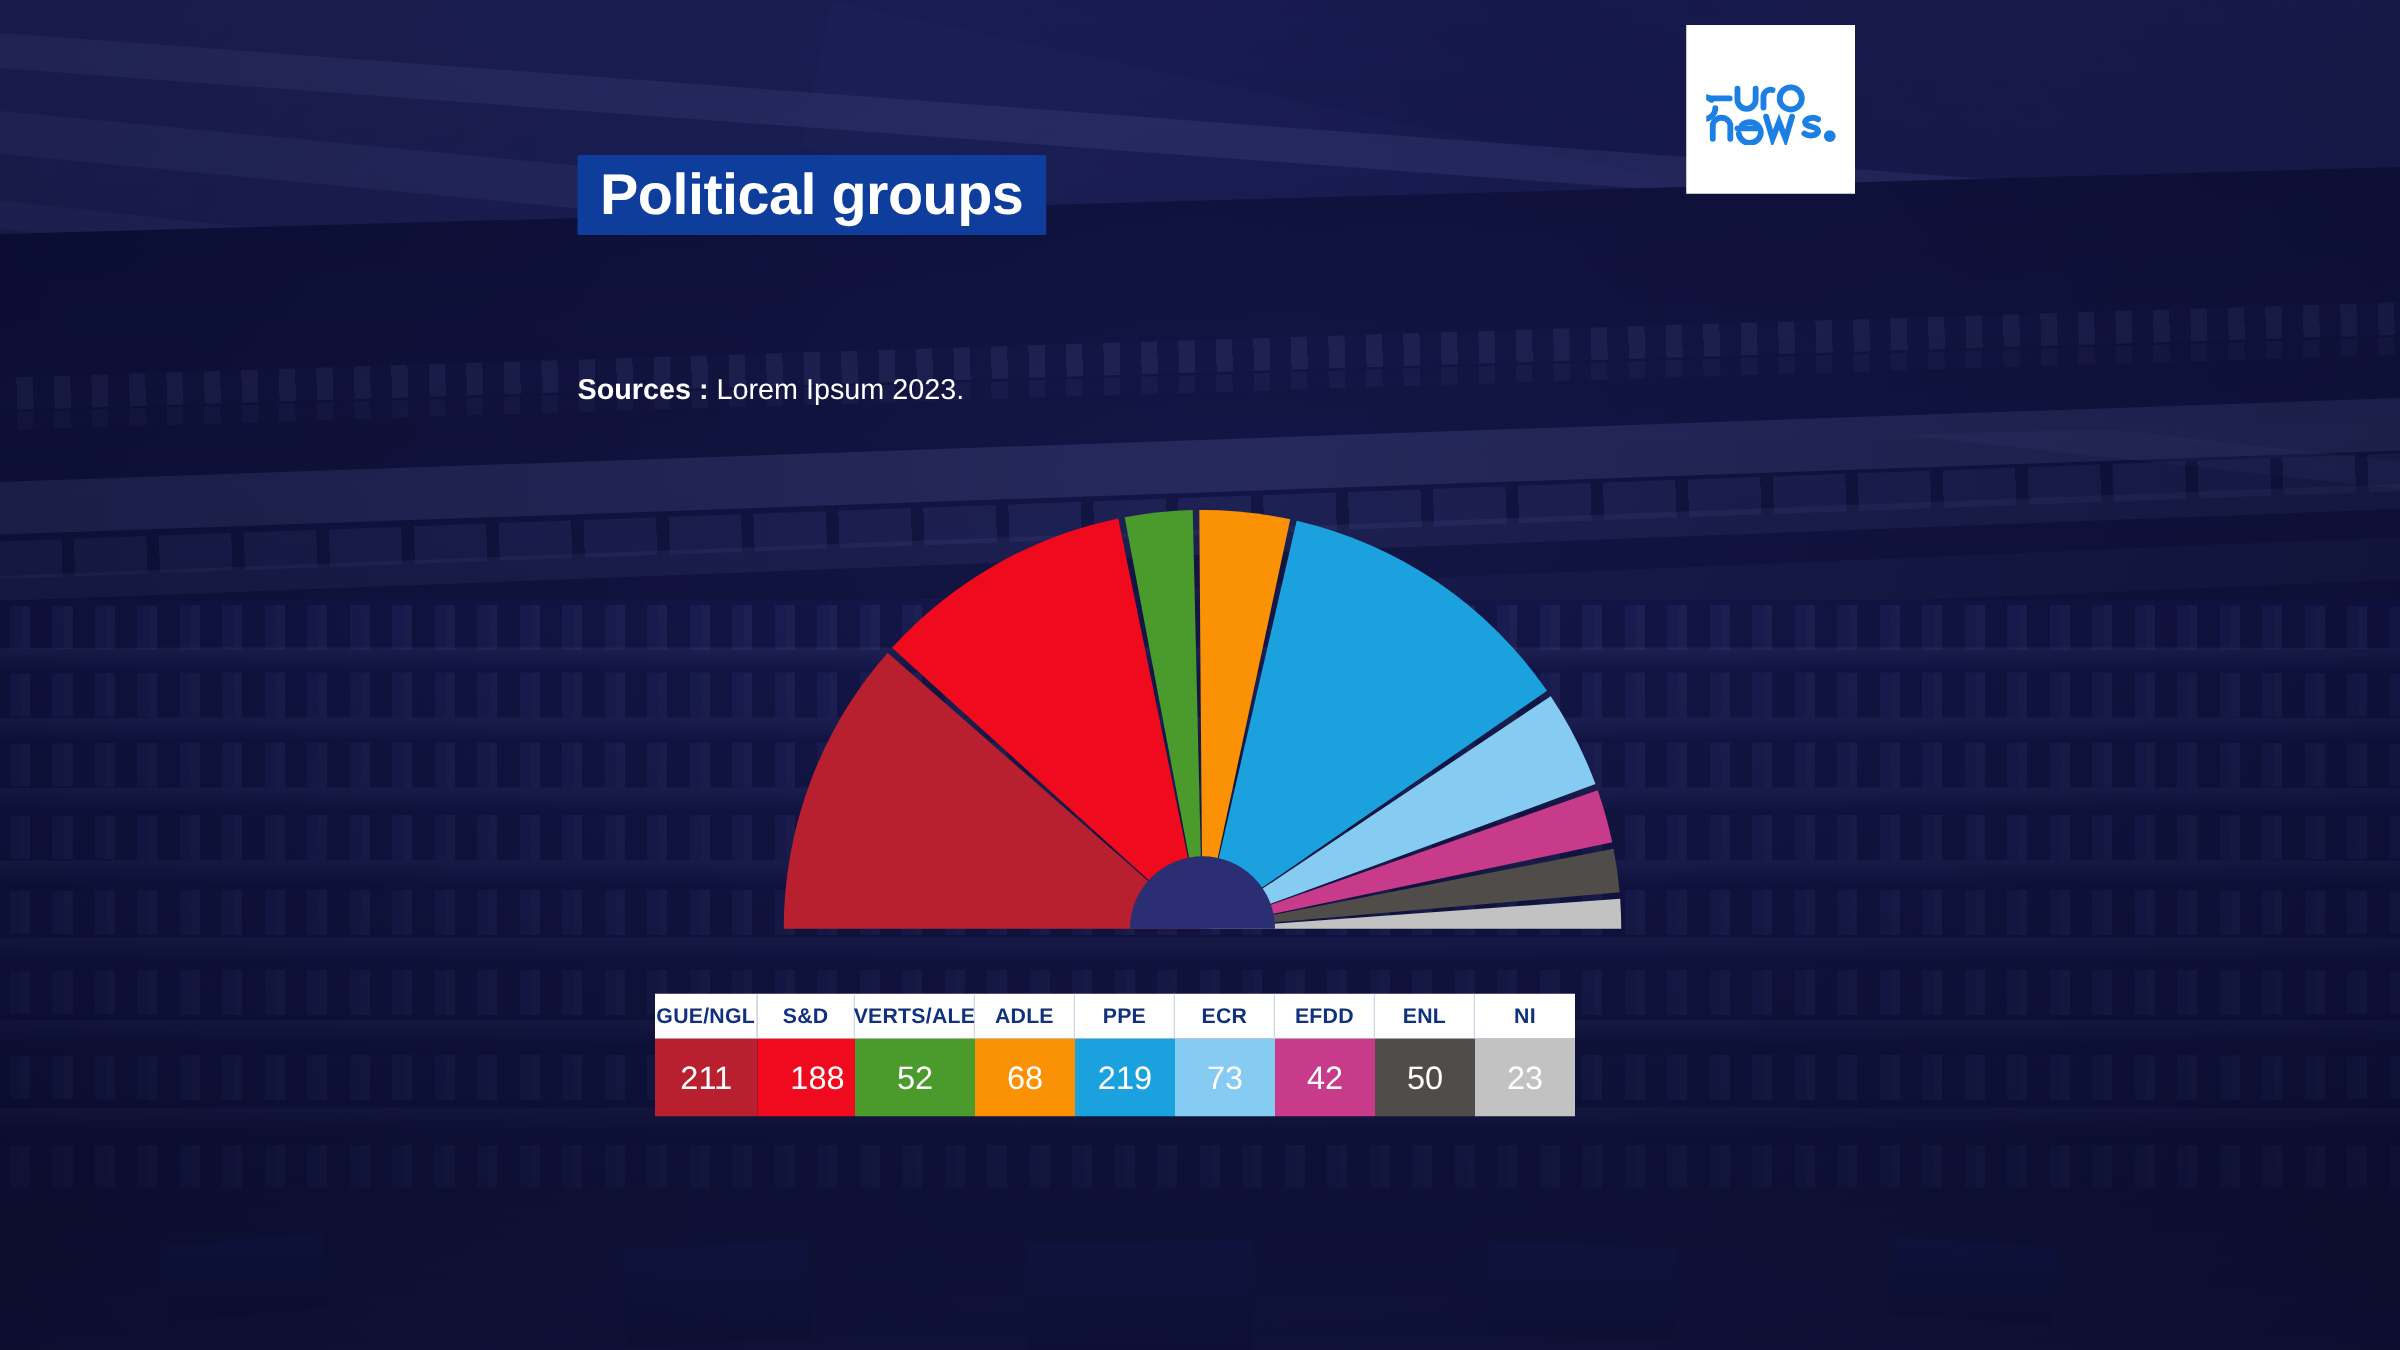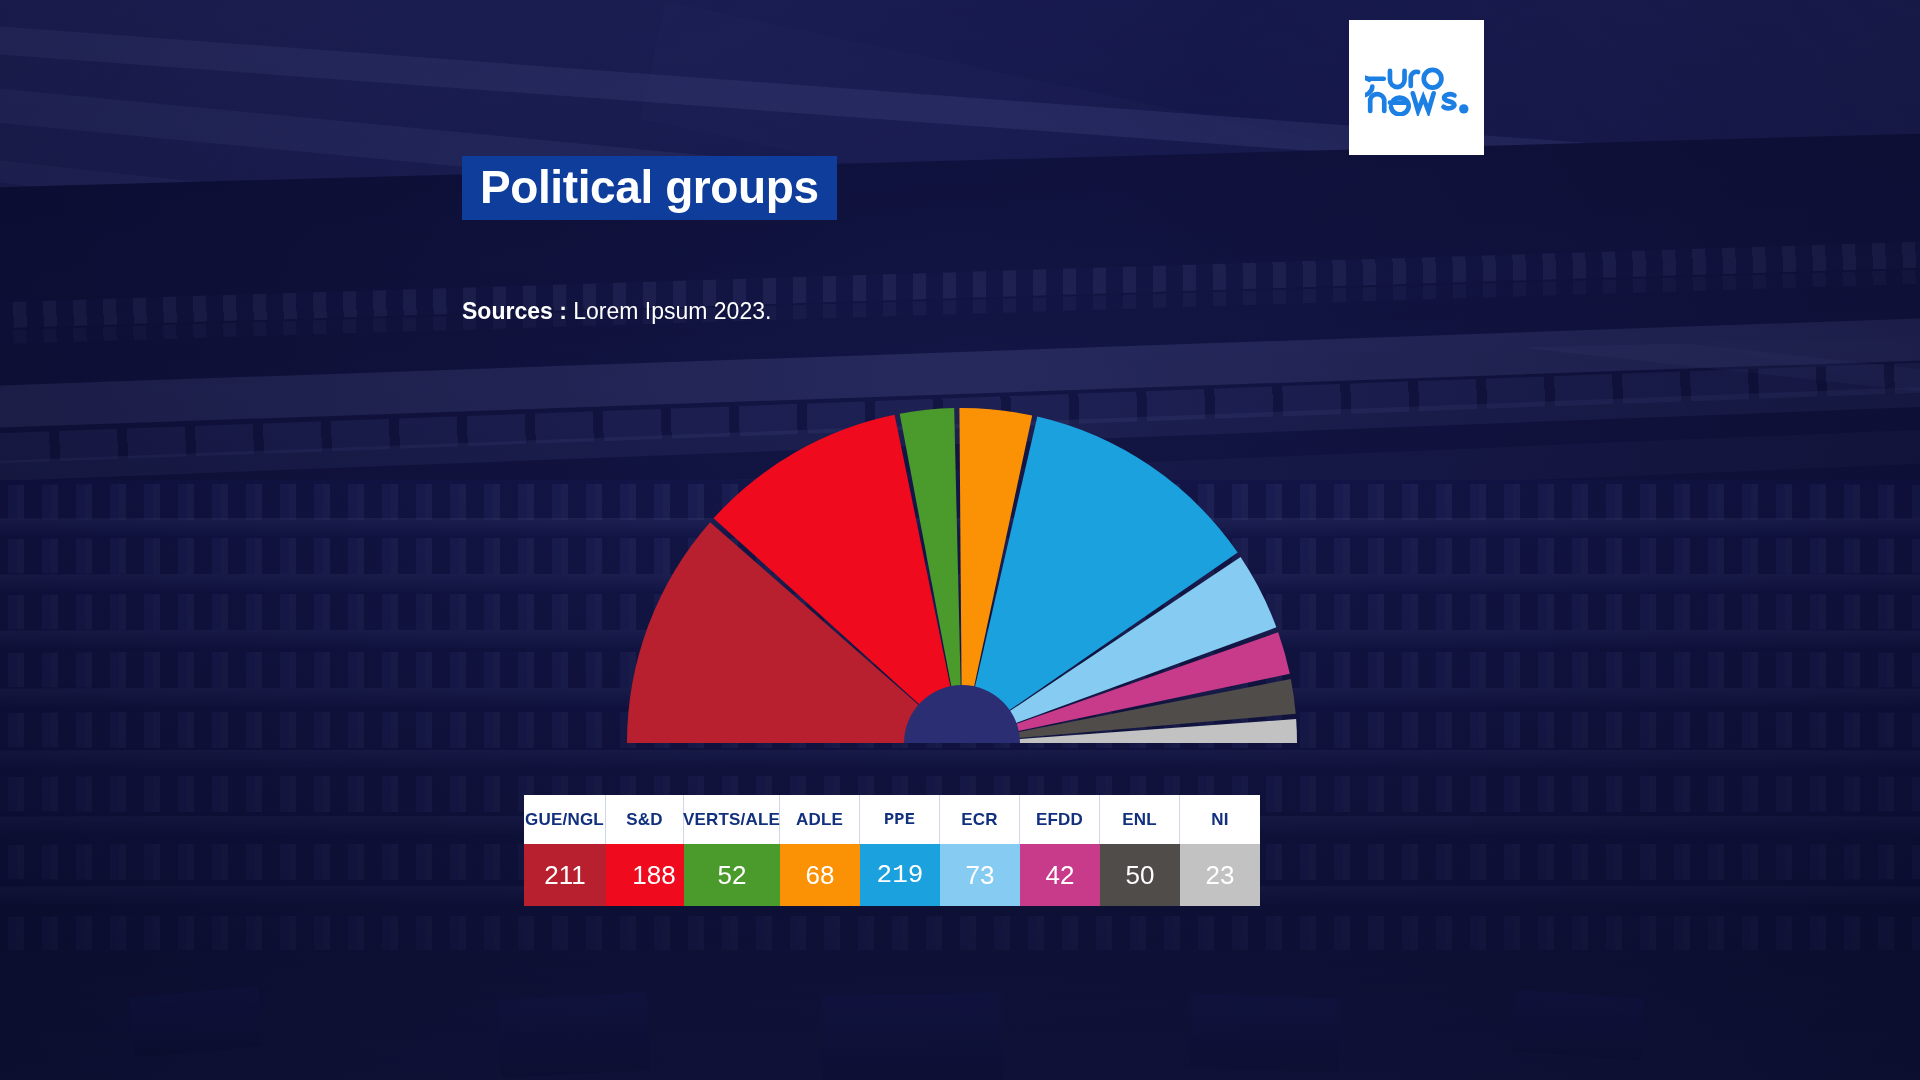--- a/index.html
+++ b/index.html
@@ -102,21 +102,21 @@
   }
 
   
   #logo{
     position:absolute; left:1349px; top:20px; width:135px; height:135px;
     background:#ffffff; display:flex; align-items:center; justify-content:center;
   }
   #logo svg{ width:104px; height:auto; display:block; }
 
   
-  #title-block{ position:absolute; left:462px; top:156px; }
+  #title-block{ position:absolute; left:462px; top:124px; }
   .title-line{
     display:inline-block;
     background:#0e3d9c;
     color:#ffffff;
     font-size:46px; font-weight:700; letter-spacing:-.4px;
     padding:8px 18px 10px 18px;
     line-height:1.0;
     white-space:nowrap;
   }
   .title-line.l2{ margin-top:2px; }
@@ -134,21 +134,21 @@
   
   #table{
     position:absolute; left:524px; top:795px;
     display:flex; align-items:stretch;
     box-shadow:0 0 0 0 rgba(0,0,0,0);
   }
   .col{ display:flex; flex-direction:column; }
   .col .hd{
     background:#ffffff; color:#11317f;
     font-size:17px; font-weight:700; letter-spacing:.2px;
-    height:49px; display:flex; align-items:center; justify-content:center;
+    height:36px; display:flex; align-items:center; justify-content:center;
     border-right:1px solid #cfd6e8;
     padding:0 10px; white-space:nowrap;text-align:right;
   }
   .col:last-child .hd{ border-right:none; }
   .col .vl{
     color:#ffffff; font-size:26px; font-weight:400;
     height:62px; display:flex; align-items:center; justify-content:center;
   }
 </style>
 </head>
@@ -272,21 +272,21 @@
       <div class="vl" style="background: rgb(239, 10, 30); color: rgb(255, 255, 255); padding-left: 18px;">188</div>
     </div>
     <div class="col" style="width: 96px;">
       <div class="hd" style="background: rgb(255, 255, 255); color: rgb(17, 49, 127);">VERTS/ALE</div>
       <div class="vl" style="background: rgb(74, 154, 44); color: rgb(255, 255, 255);">52</div>
     </div>
     <div class="col" style="width: 80px;">
       <div class="hd" style="background: rgb(255, 255, 255); color: rgb(17, 49, 127);">ADLE</div>
       <div class="vl" style="background: rgb(251, 145, 4); color: rgb(255, 255, 255);">68</div>
     </div>
-    <div class="col" style="width: 80px; font-family: Liberation Mono, monospace;">
+    <div class="col" style="width: 80px;">
       <div class="hd" style="background: rgb(255, 255, 255); color: rgb(17, 49, 127);">PPE</div>
       <div class="vl" style="background: rgb(27, 162, 222); color: rgb(255, 255, 255);">219</div>
     </div>
     <div class="col" style="width: 80px;">
       <div class="hd" style="background: rgb(255, 255, 255); color: rgb(17, 49, 127);">ECR</div>
       <div class="vl" style="background: rgb(134, 204, 242); color: rgb(255, 255, 255);">73</div>
     </div>
     <div class="col" style="width: 80px;">
       <div class="hd" style="background: rgb(255, 255, 255); color: rgb(17, 49, 127);">EFDD</div>
       <div class="vl" style="background: rgb(200, 59, 139); color: rgb(255, 255, 255);">42</div>

